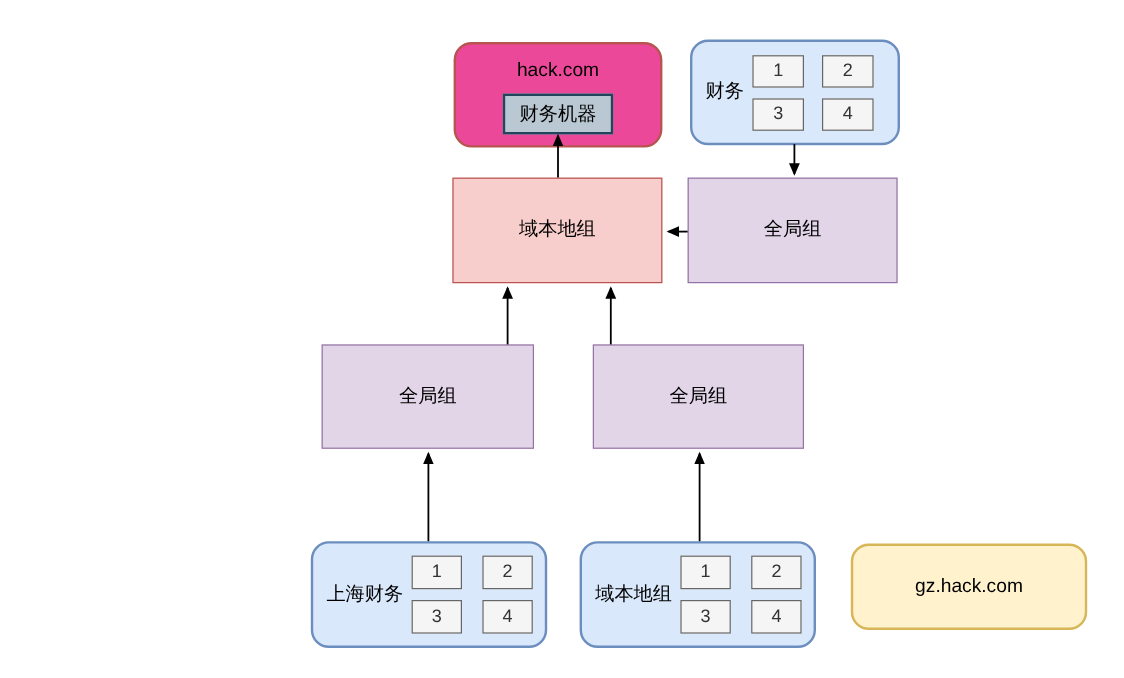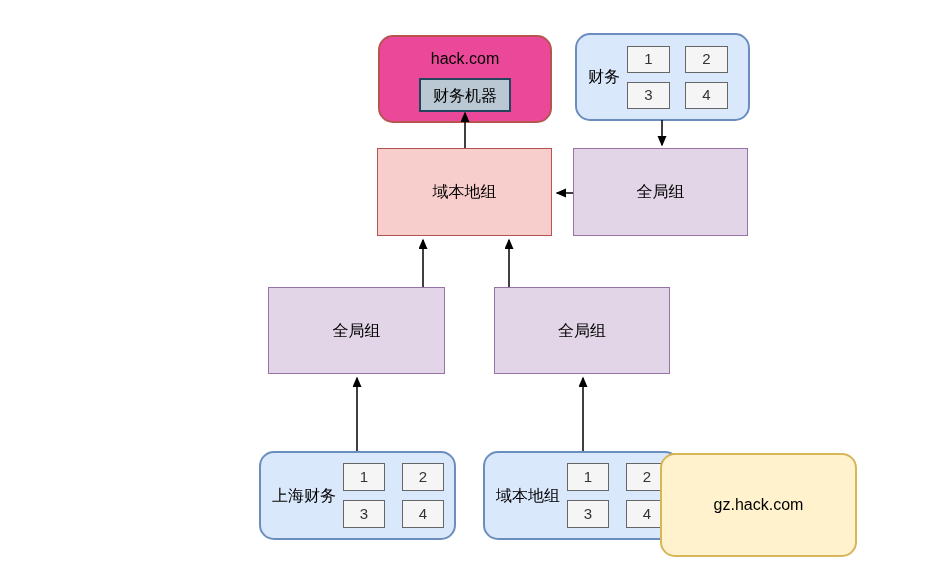--- a/index.html
+++ b/index.html
@@ -68,21 +68,21 @@
   
   #hack-com            { left: 378px; top: 35px;  width: 174px; height: 88px; }
   #finance-ou          { left: 575px; top: 33px;  width: 175px; height: 88px; }
   #domain-local-group  { left: 377px; top: 148px; width: 175px; height: 88px; }
   #global-group-top    { left: 573px; top: 148px; width: 175px; height: 88px; }
   #global-group-left   { left: 268px; top: 287px; width: 177px; height: 87px; }
   #global-group-right  { left: 494px; top: 287px; width: 176px; height: 87px; }
   #sh-domain           { left: 48px;  top: 453px; width: 200px; height: 86px; }
   #sh-finance          { left: 259px; top: 451px; width: 197px; height: 89px; }
   #gz-finance          { left: 483px; top: 451px; width: 197px; height: 89px; }
-  #gz-domain           { left: 660px; top: 453px; width: 197px; height: 104px; }
+  #gz-domain           { left: 709px; top: 453px; width: 197px; height: 72px; }
   #sh-finance .member-grid, #gz-finance .member-grid {
     grid-template-columns: repeat(2, 42px);
     grid-auto-rows: 28px;
     gap: 9px 17px;
   }
 </style>
 </head>
 <body>
 
 <div id="canvas">

